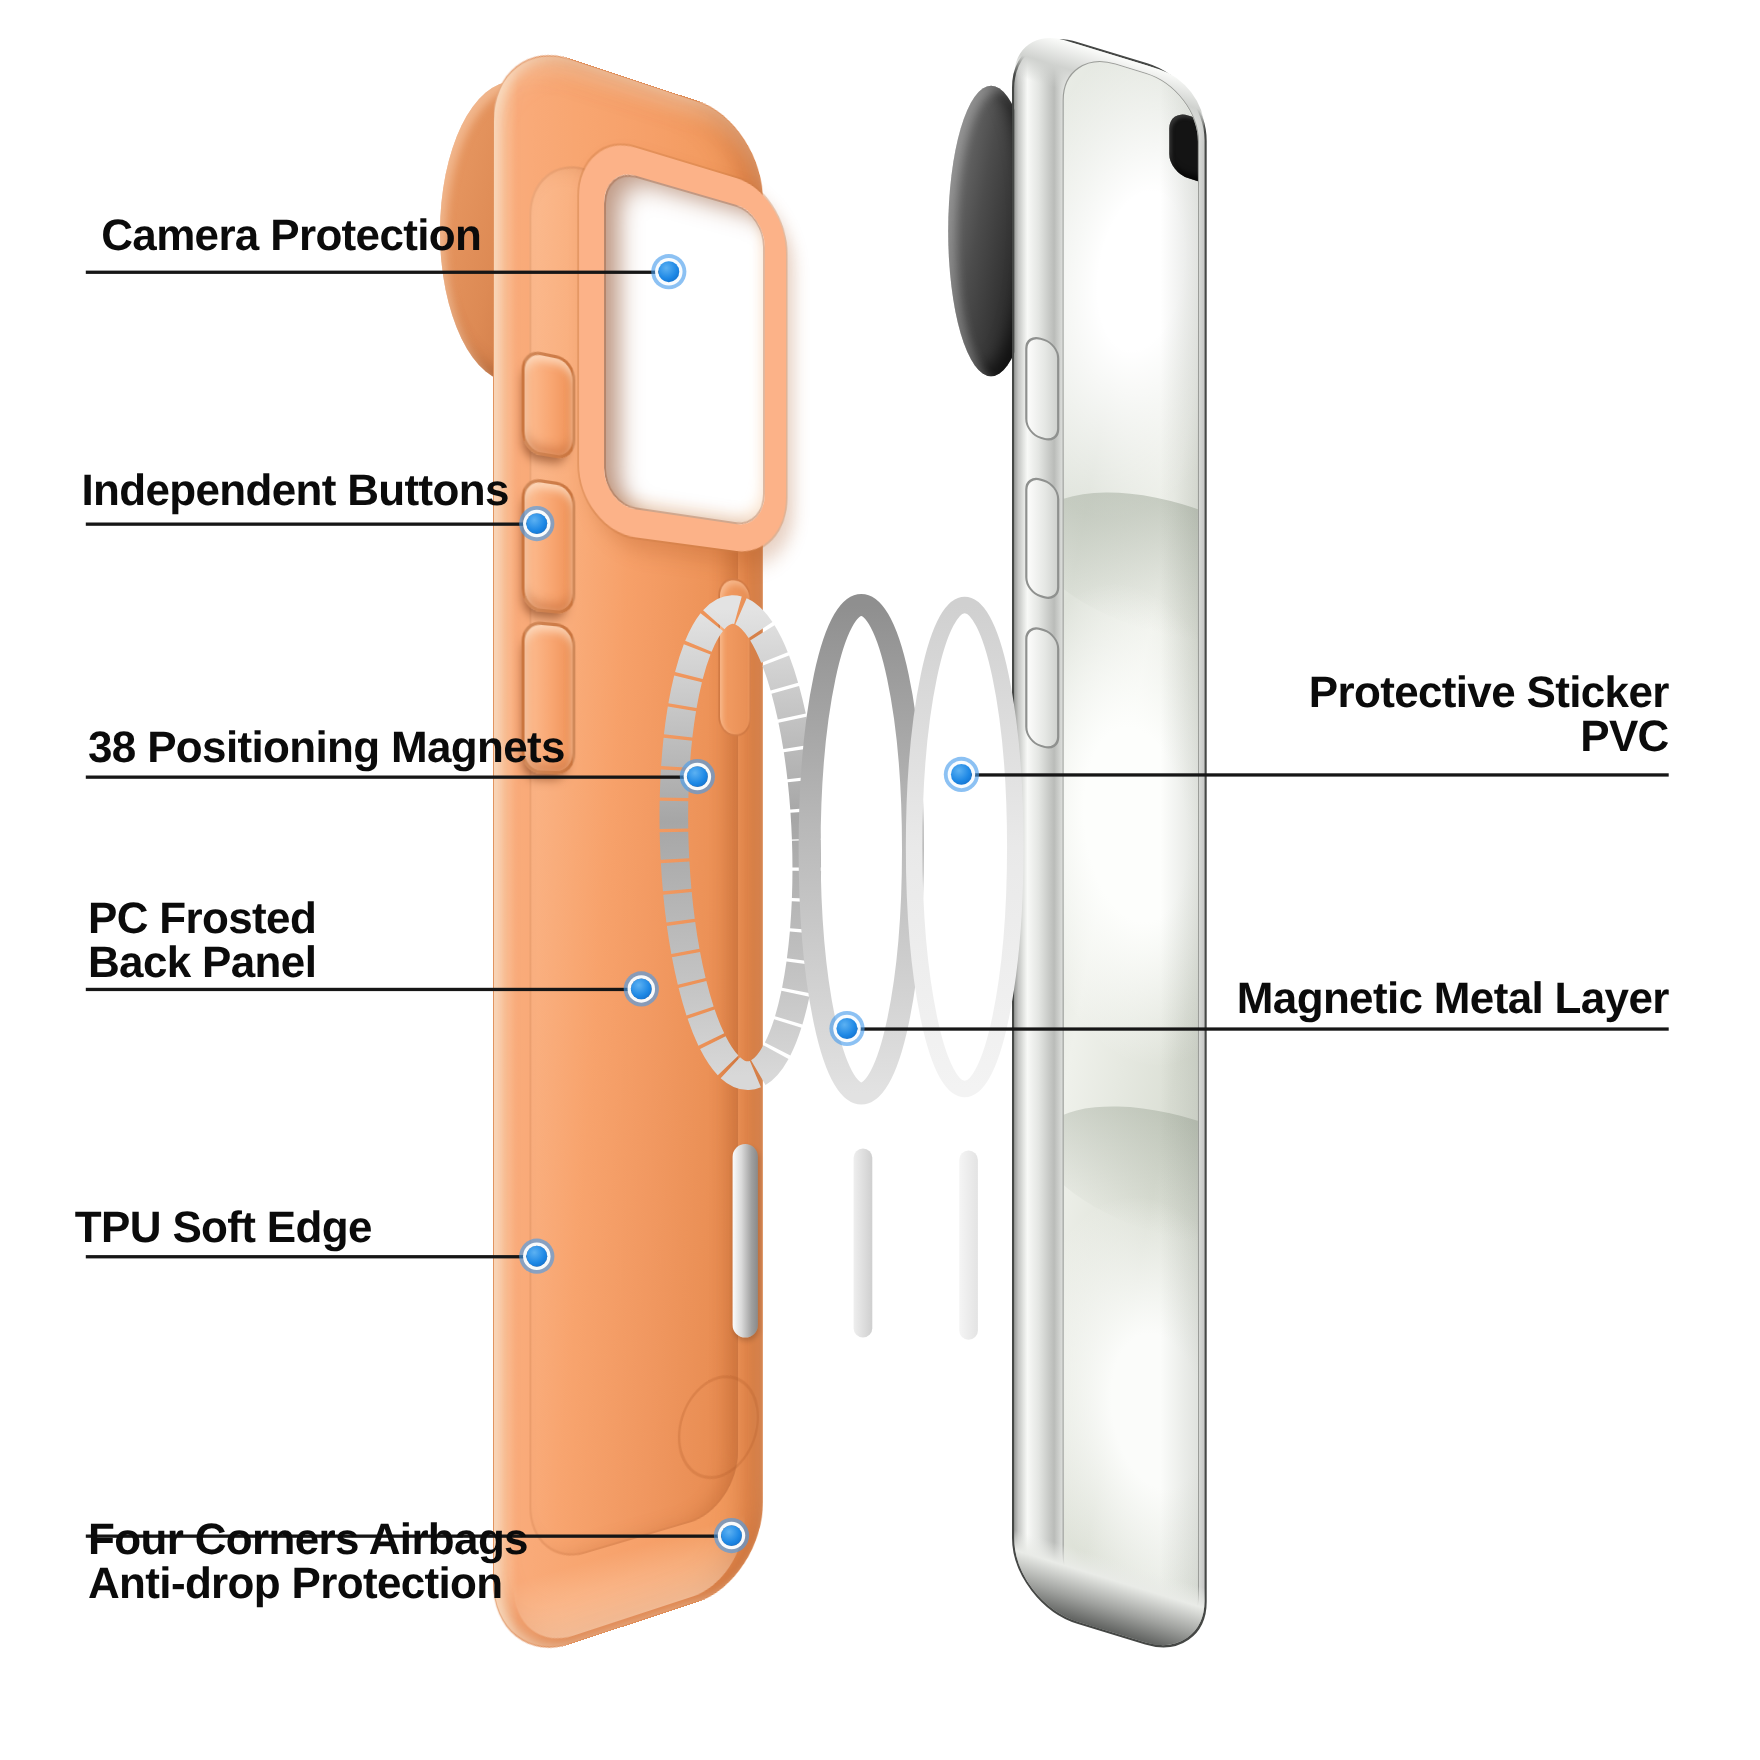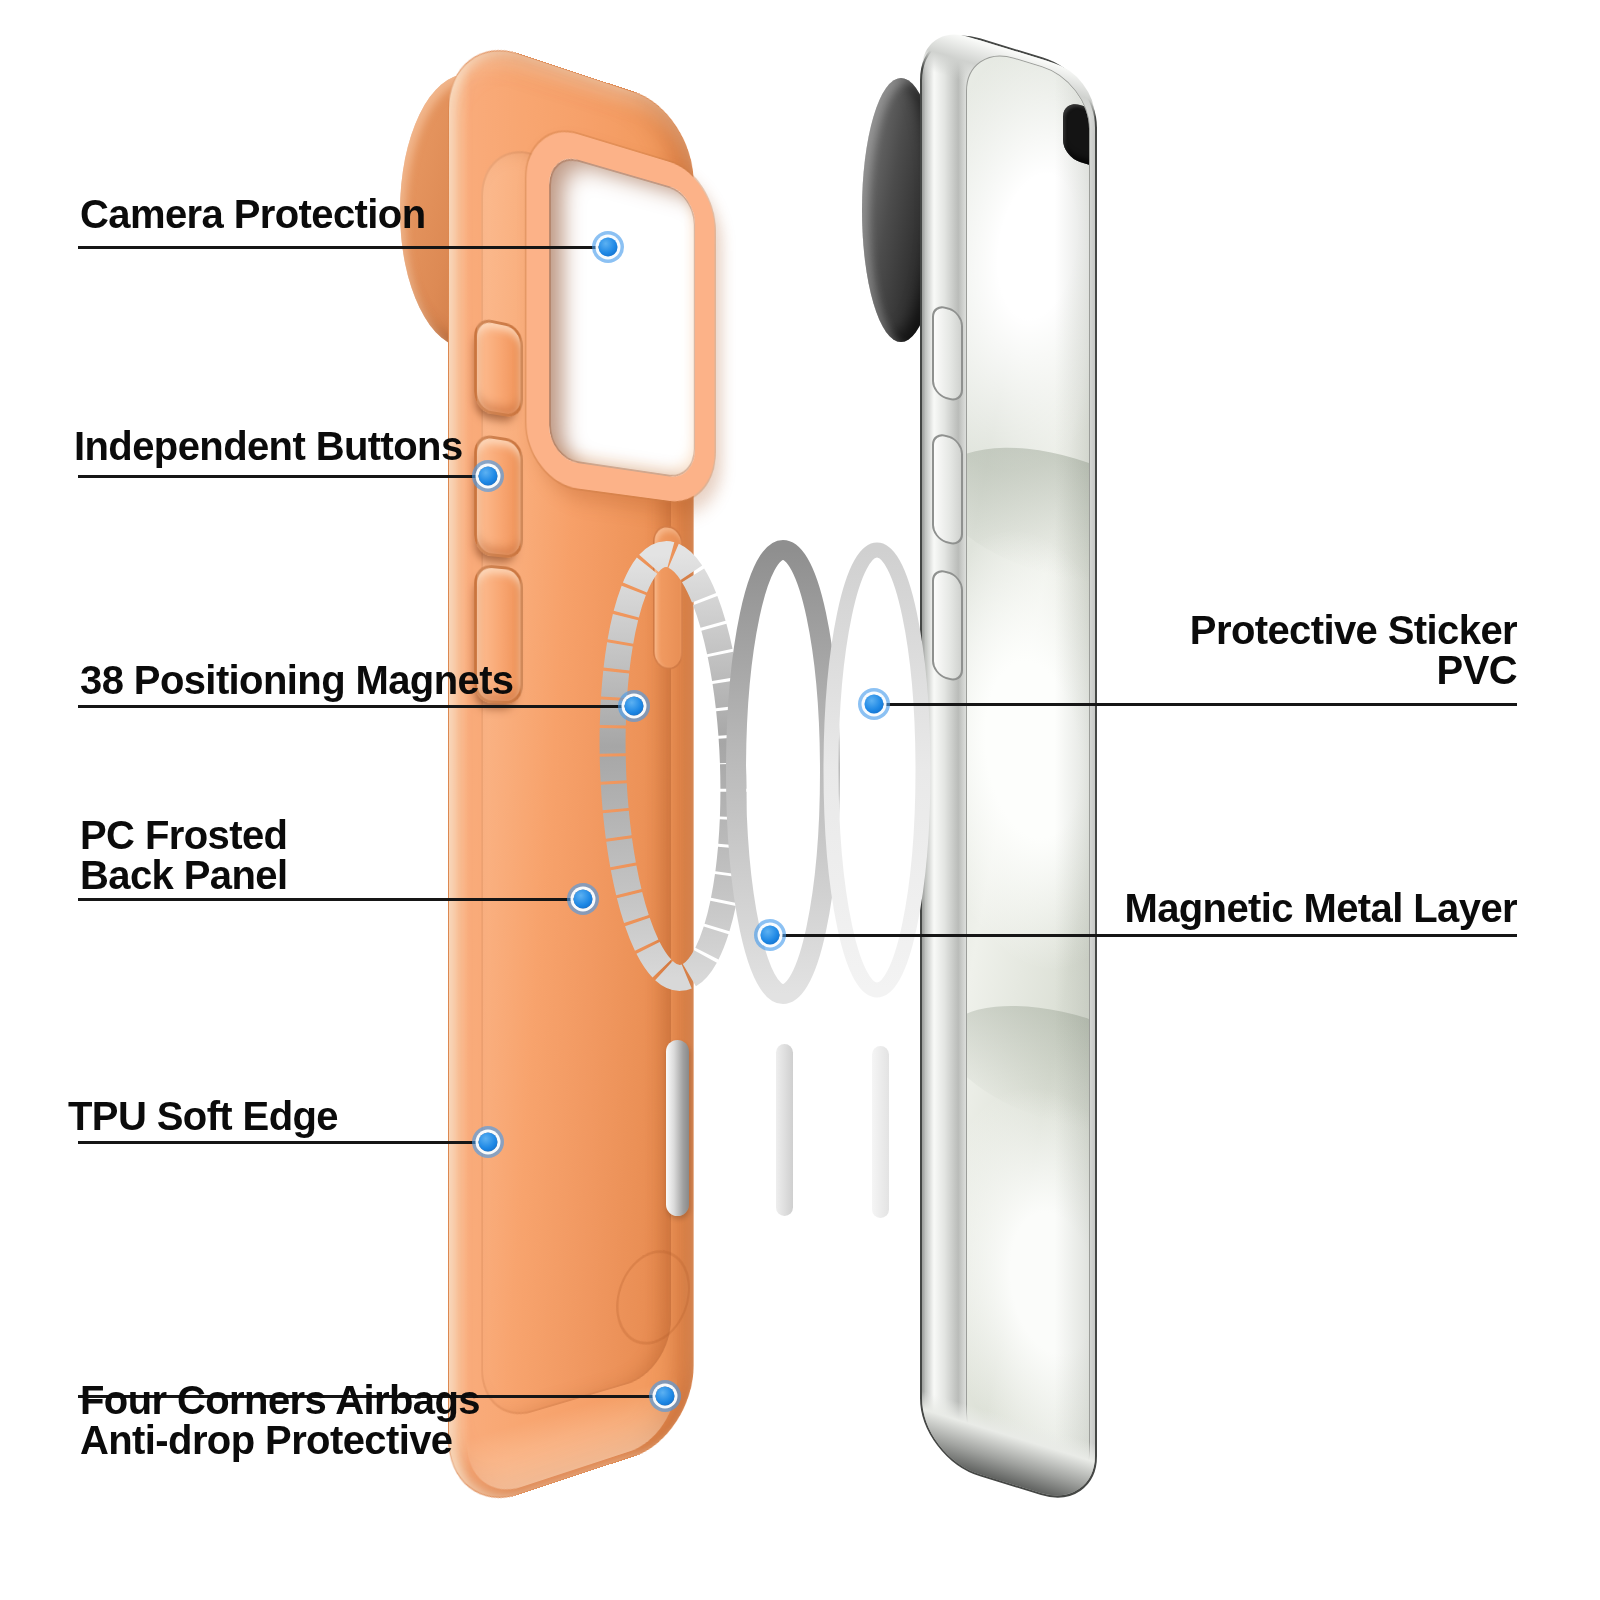--- a/index.html
+++ b/index.html
@@ -104,21 +104,21 @@
   #dt-pc{left:583px;top:899px}
   #dt-tpu{left:488px;top:1142px}
   #dt-four{left:665px;top:1396px}
   #dt-pvc{left:874px;top:704px}
   #dt-mml{left:770px;top:935px}
 
   .callout{position:absolute;z-index:60;color:#0b0b0b;
     font:700 40px/40px "Liberation Sans",sans-serif;letter-spacing:-.6px;}
   .callout span{display:block;}
   .callout.right{text-align:right;}
-  #lb-cam{left:80px;top:194px}
+  #lb-cam{left:92px;top:194px}
   #lb-ind{left:74px;top:426px}
   #lb-mag38{left:80px;top:660px}
   #lb-pc{left:80px;top:815px}
   #lb-tpu{left:68px;top:1096px}
   #lb-four{left:80px;top:1380px}
   #lb-pvc{right:83px;top:610px}
   #lb-mml{right:83px;top:888px}
 </style>
 </head>
 <body>
@@ -212,21 +212,21 @@
   </div>
   <div class="callout" id="lb-pc">
     <span>PC Frosted</span>
     <span>Back Panel</span>
   </div>
   <div class="callout" id="lb-tpu">
     <span>TPU Soft Edge</span>
   </div>
   <div class="callout" id="lb-four">
     <span>Four Corners Airbags</span>
-    <span>Anti-drop Protective</span>
+    <span>Anti-drop Protection</span>
   </div>
   <div class="callout right" id="lb-pvc">
     <span>Protective Sticker</span>
     <span>PVC</span>
   </div>
   <div class="callout right" id="lb-mml">
     <span>Magnetic Metal Layer</span>
   </div>
 
 </div>

